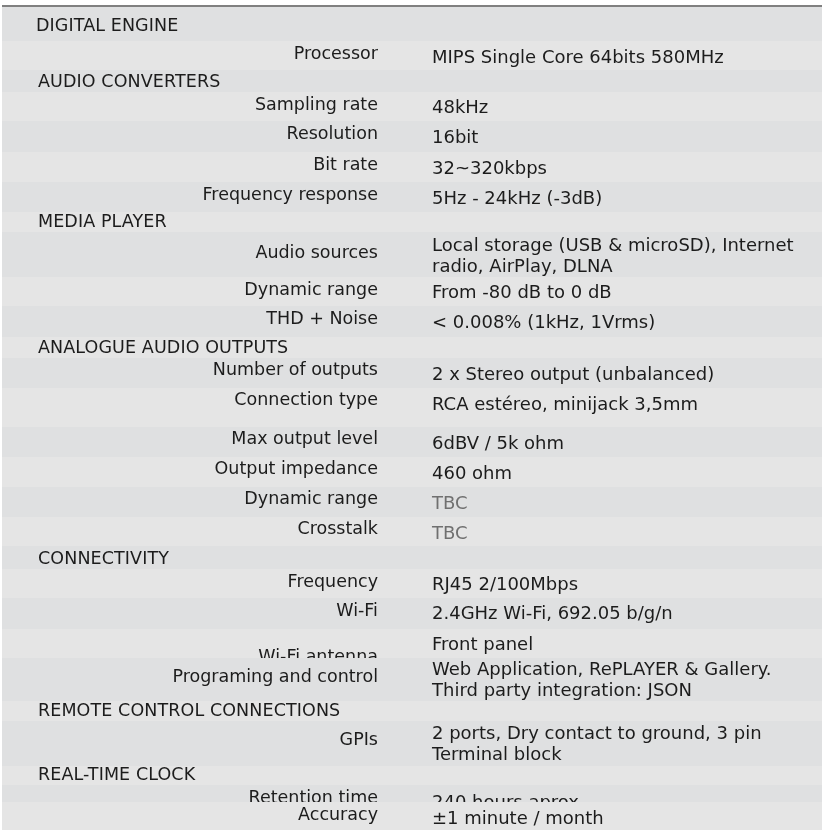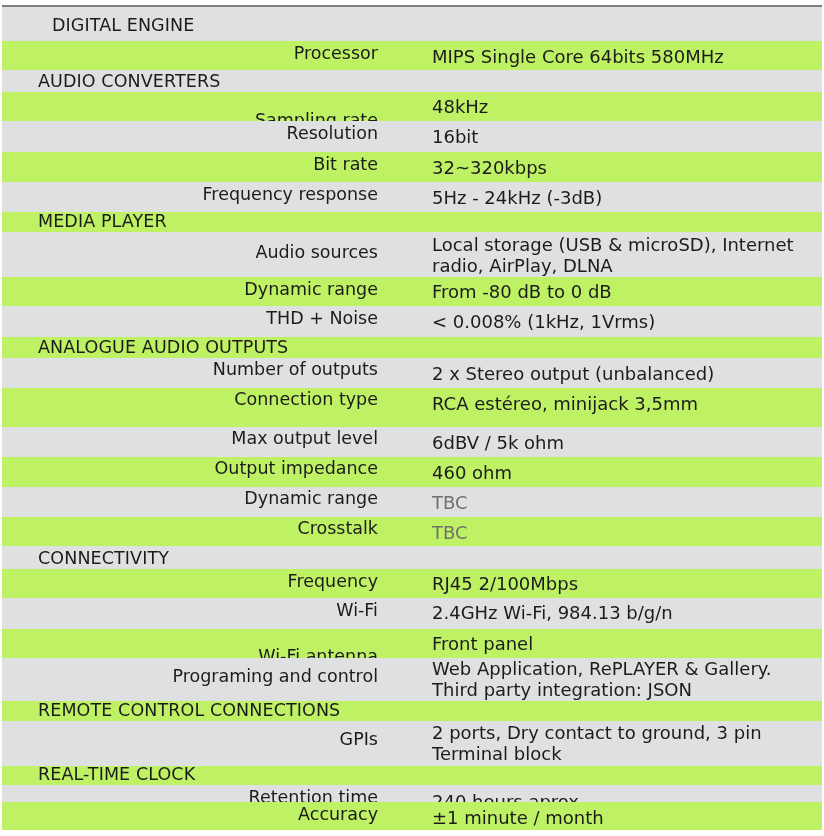--- a/index.html
+++ b/index.html
@@ -2,23 +2,23 @@
 <html><head>
 <meta charset="utf-8">
 <style>
   html, body { margin: 0; padding: 0; background: #ffffff; }
   body { width: 824px; height: 836px; overflow: hidden; position: relative;
          font-family: "DejaVu Sans", sans-serif; color: #1c1c1c; }
   .topline { position: absolute; left: 2px; top: 5px; width: 820px; height: 2px; background: #808080; }
   .table { position: absolute; left: 2px; top: 7px; width: 820px; }
   .row { position: relative; width: 820px; box-sizing: border-box; }
   .row.gray { background: #dfe0e1; }
-  .row.white { background: #bef264; }
+  .row.white { background: #e5e5e5; }
   .section .title { position: absolute; left: 36px; bottom: 1px; font-size: 17.5px; letter-spacing: 0.1px; white-space: nowrap; }
-  .section.first .title { left: 50px; bottom: 6px; text-align: right; }
+  .section.first .title { left: 34px; bottom: 6px; text-align: right; }
   .spec .label { position: absolute; right: 444px; font-size: 17.5px; white-space: nowrap; text-align: right; }
   .spec .value { position: absolute; left: 430px; font-size: 18px; white-space: nowrap; line-height: 20px; }
   .spec .value.muted { color: #707070; }
 </style>
 </head>
 <body>
 
 <div class="topline"></div>
 
 <div class="table">
@@ -28,21 +28,21 @@
   </div>
   <div class="row white spec" style="height:29px">
     <span class="label" style="top:2px">Processor</span>
     <span class="value" style="top:6px">MIPS Single Core 64bits 580MHz</span>
   </div>
 
   <div class="row gray section" style="height:22px">
     <span class="title">AUDIO CONVERTERS</span>
   </div>
   <div class="row white spec" style="height:29px">
-    <span class="label" style="top:18px">Sampling rate</span>
+    <span class="label" style="top:2px">Sampling rate</span>
     <span class="value" style="top:5px">48kHz</span>
   </div>
   <div class="row gray spec" style="height:31px">
     <span class="label" style="top:2px">Resolution</span>
     <span class="value" style="top:6px">16bit</span>
   </div>
   <div class="row white spec" style="height:30px">
     <span class="label" style="top:2px">Bit rate</span>
     <span class="value" style="top:6px">32~320kbps</span>
   </div>
@@ -98,21 +98,21 @@
 
   <div class="row gray section" style="height:23px">
     <span class="title">CONNECTIVITY</span>
   </div>
   <div class="row white spec" style="height:29px">
     <span class="label" style="top:2px">Frequency</span>
     <span class="value" style="top:5px">RJ45 2/100Mbps</span>
   </div>
   <div class="row gray spec" style="height:31px">
     <span class="label" style="top:2px">Wi-Fi</span>
-    <span class="value" style="top:5px">2.4GHz Wi-Fi, 984.13 b/g/n</span>
+    <span class="value" style="top:5px">2.4GHz Wi-Fi, 692.05 b/g/n</span>
   </div>
   <div class="row white spec" style="height:29px">
     <span class="label" style="top:17px">Wi-Fi antenna</span>
     <span class="value" style="top:5px">Front panel</span>
   </div>
   <div class="row gray spec" style="height:43px">
     <span class="label" style="top:8px">Programing and control</span>
     <span class="value" style="top:1px">Web Application, RePLAYER &amp; Gallery.</span>
     <span class="value" style="top:22px">Third party integration: JSON</span>
   </div>

